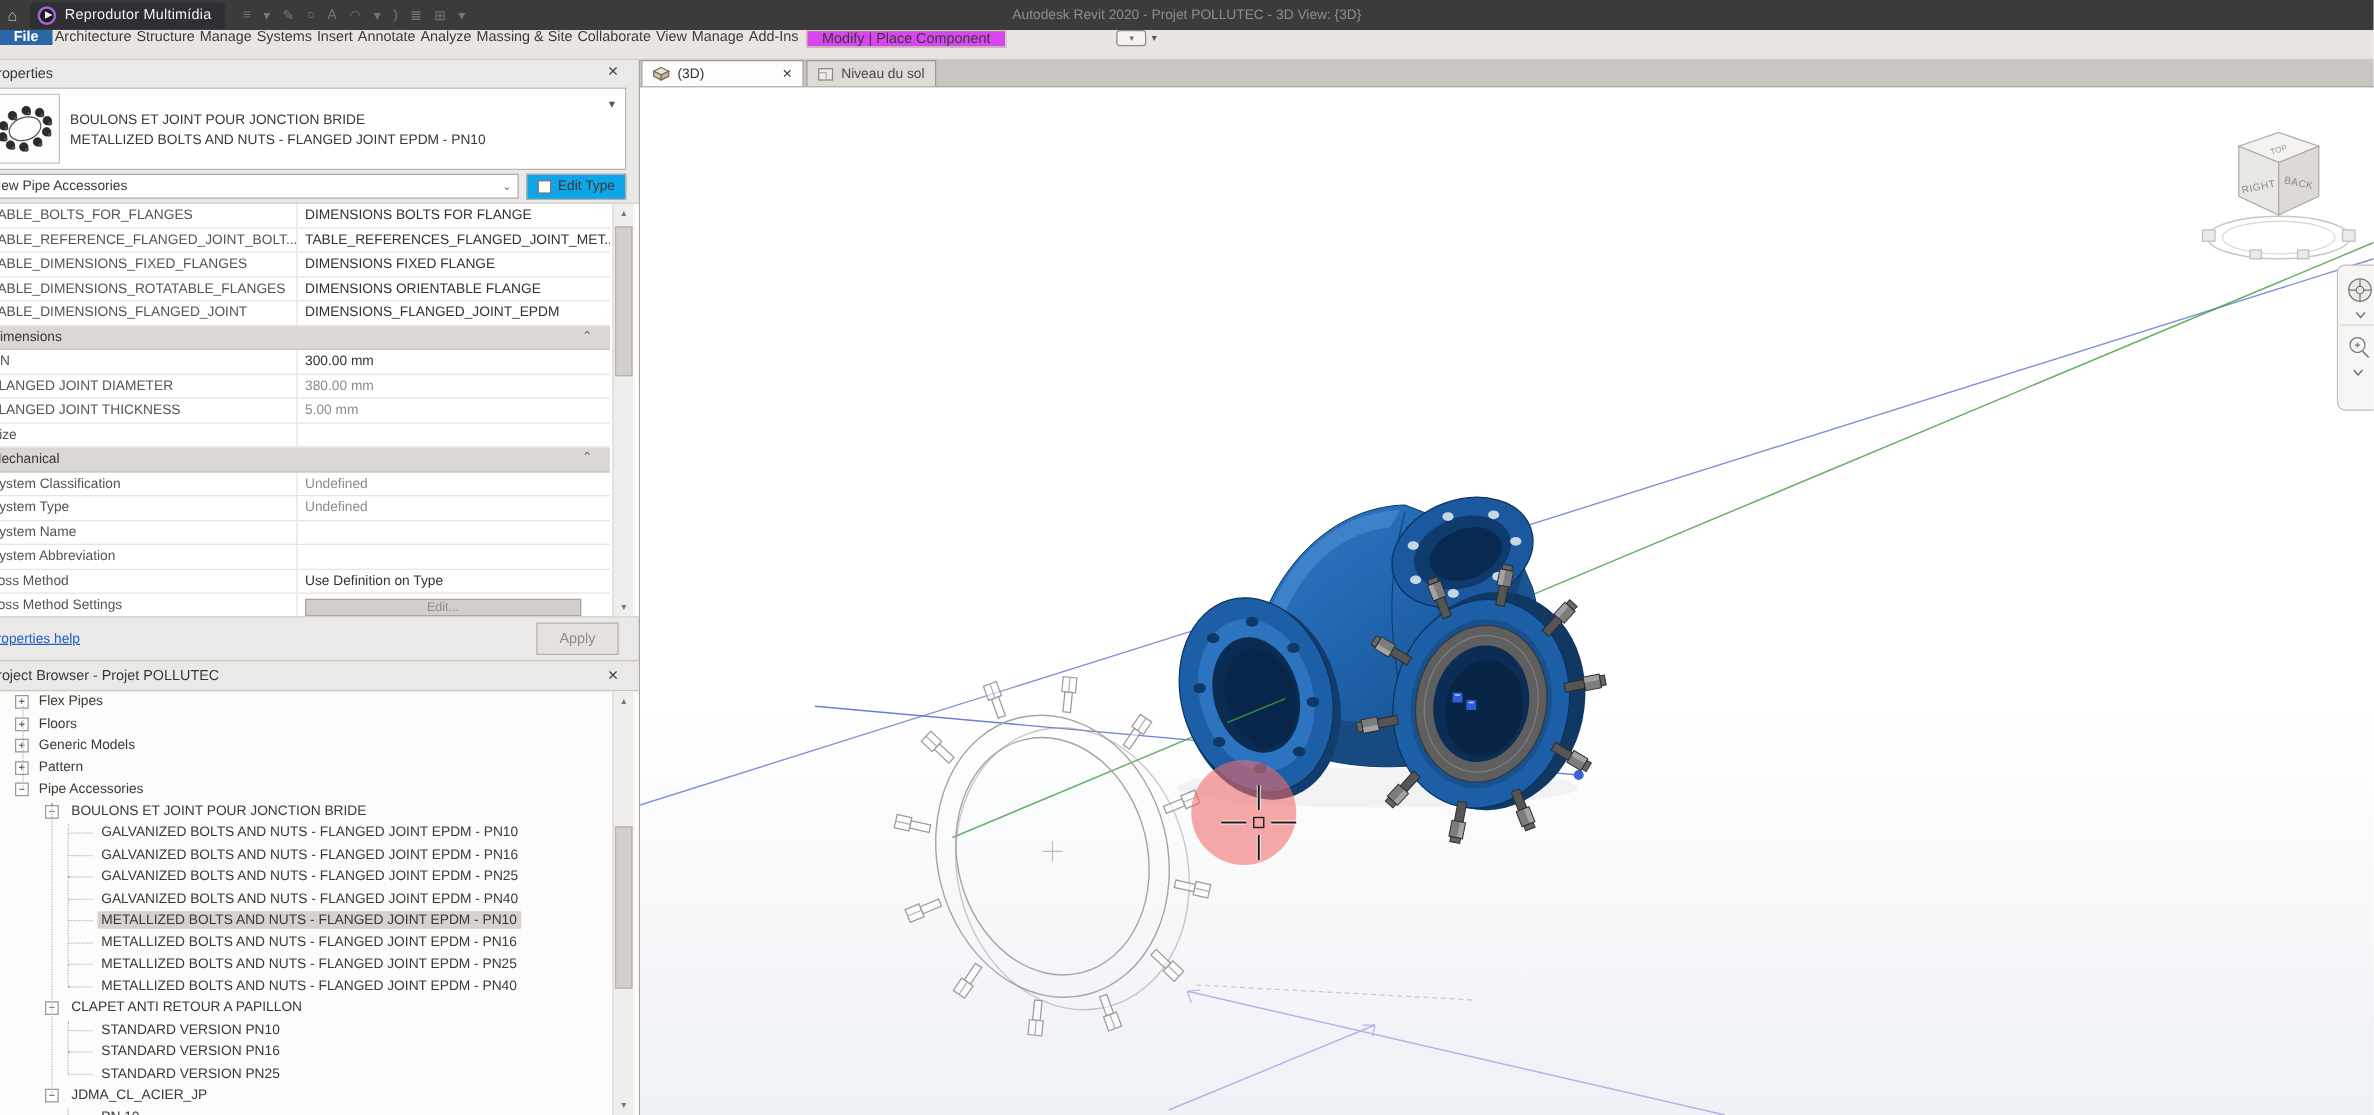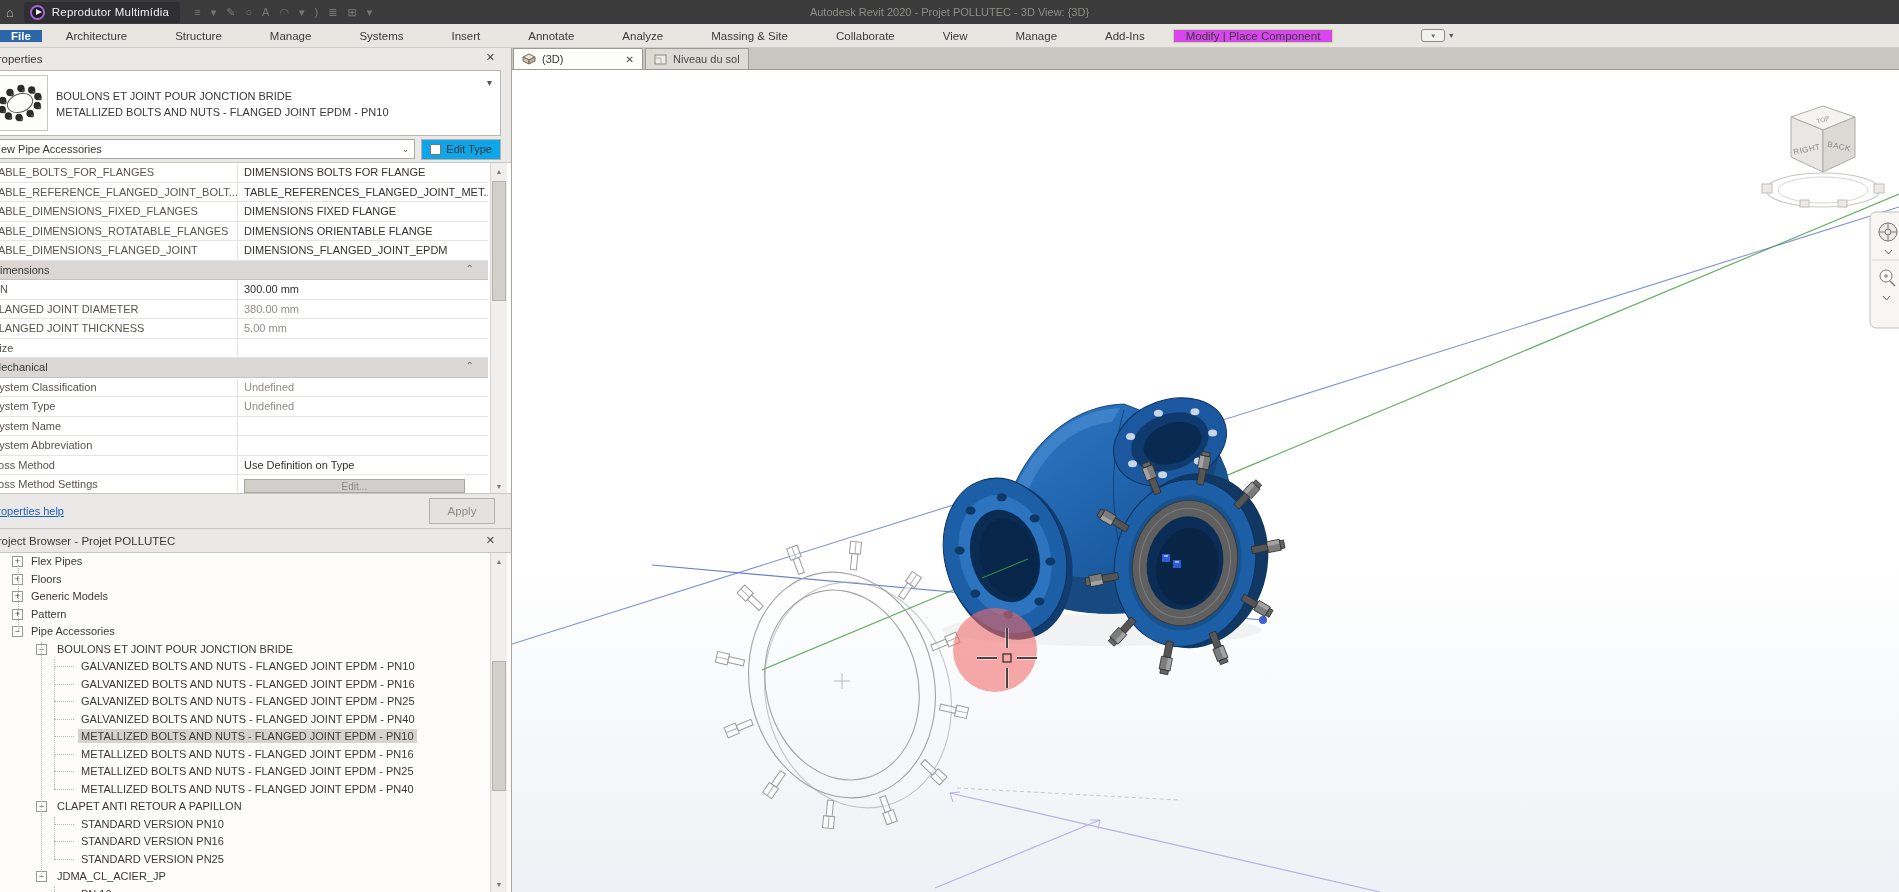--- a/index.html
+++ b/index.html
@@ -12,23 +12,23 @@
   .tb-home{color:#cfcdc9;font-size:13px;opacity:.85}
   .overlay-pill{display:flex;align-items:center;gap:7px;background:#2e2e33;border-radius:3px;height:21px;padding:0 11px 0 6px;margin-left:2px}
   .play-ic{width:15px;height:15px;border-radius:50%;border:2px solid #a565d6;background:#1c1c21;position:relative}
   .play-ic:after{content:"";position:absolute;left:4px;top:2.5px;border-left:6px solid #efeef2;border-top:3.5px solid transparent;border-bottom:3.5px solid transparent}
   .overlay-label{color:#f0eff2;font-size:11.5px;letter-spacing:.2px}
   .qat-faded{display:flex;align-items:center;gap:10px;opacity:.38;font-size:11px;color:#d8d6d2;margin-left:6px}
   .tb-title{position:absolute;left:50%;top:0;transform:translateX(-50%);height:24px;line-height:24px;font-size:11px;color:#8f8d8a;white-space:nowrap}
   .tb-right{position:absolute;right:0;top:0;height:24px}
 
   
-  .tabsbar{position:absolute;left:0;top:24px;width:1899px;height:24px;background:#e9e6e2;border-bottom:1px solid #cfccc8;display:flex;align-items:center;font-size:11.5px;color:#3a3a38}
+  .tabsbar{position:absolute;left:0;top:24px;width:1899px;height:24px;background:#e9e6e2;border-bottom:1px solid #cfccc8;display:flex;align-items:flex-start;font-size:11.5px;color:#3a3a38}
   .rtabs{display:flex;align-items:stretch}
-  .rtab{display:flex;align-items:center;padding:0 24px;cursor:default}
+  .rtab{display:flex;align-items:center;padding:0 2px;cursor:default}
   .rtab.file{background:#2a66a8;color:#fff;padding:0 11px;font-weight:bold}
   .rtab.modify{background:#d946ef;border:1px solid #c6d6a4;margin-left:4px;padding:0 12px}
   .panel-toggle{display:flex;align-items:center;gap:4px;margin-left:88px}
   .pt-box{width:24px;height:13px;border:1px solid #8f8c88;border-radius:3px;background:#f4f2ef;display:flex;align-items:center;justify-content:center;font-size:7px;color:#6b6966}
   .pt-caret{font-size:8px;color:#555}
 
   
   .left-panel{position:absolute;left:-12px;top:48px;width:524px;height:844px;background:#ebe9e7;border-right:1px solid #a9a6a2}
   .props-header{height:22px;display:flex;align-items:center;padding:0 16px 0 2px;font-size:11.5px;color:#3a3836;position:relative}
   .xbtn{position:absolute;right:16px;top:3px;font-size:11px;color:#4a4845;cursor:default}

